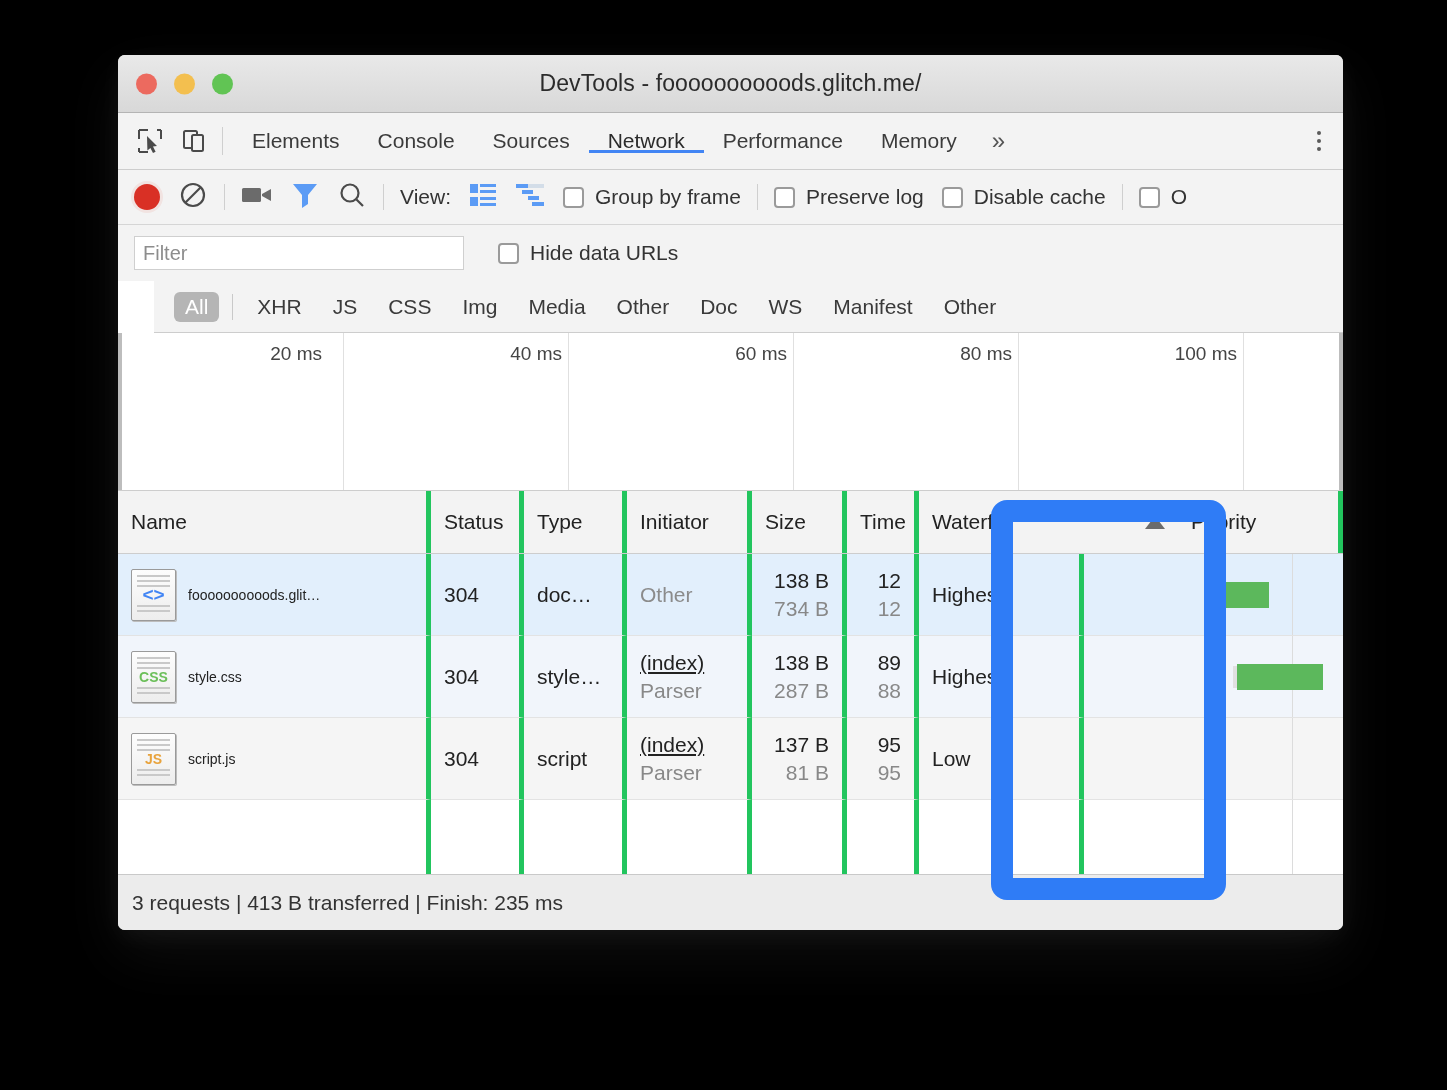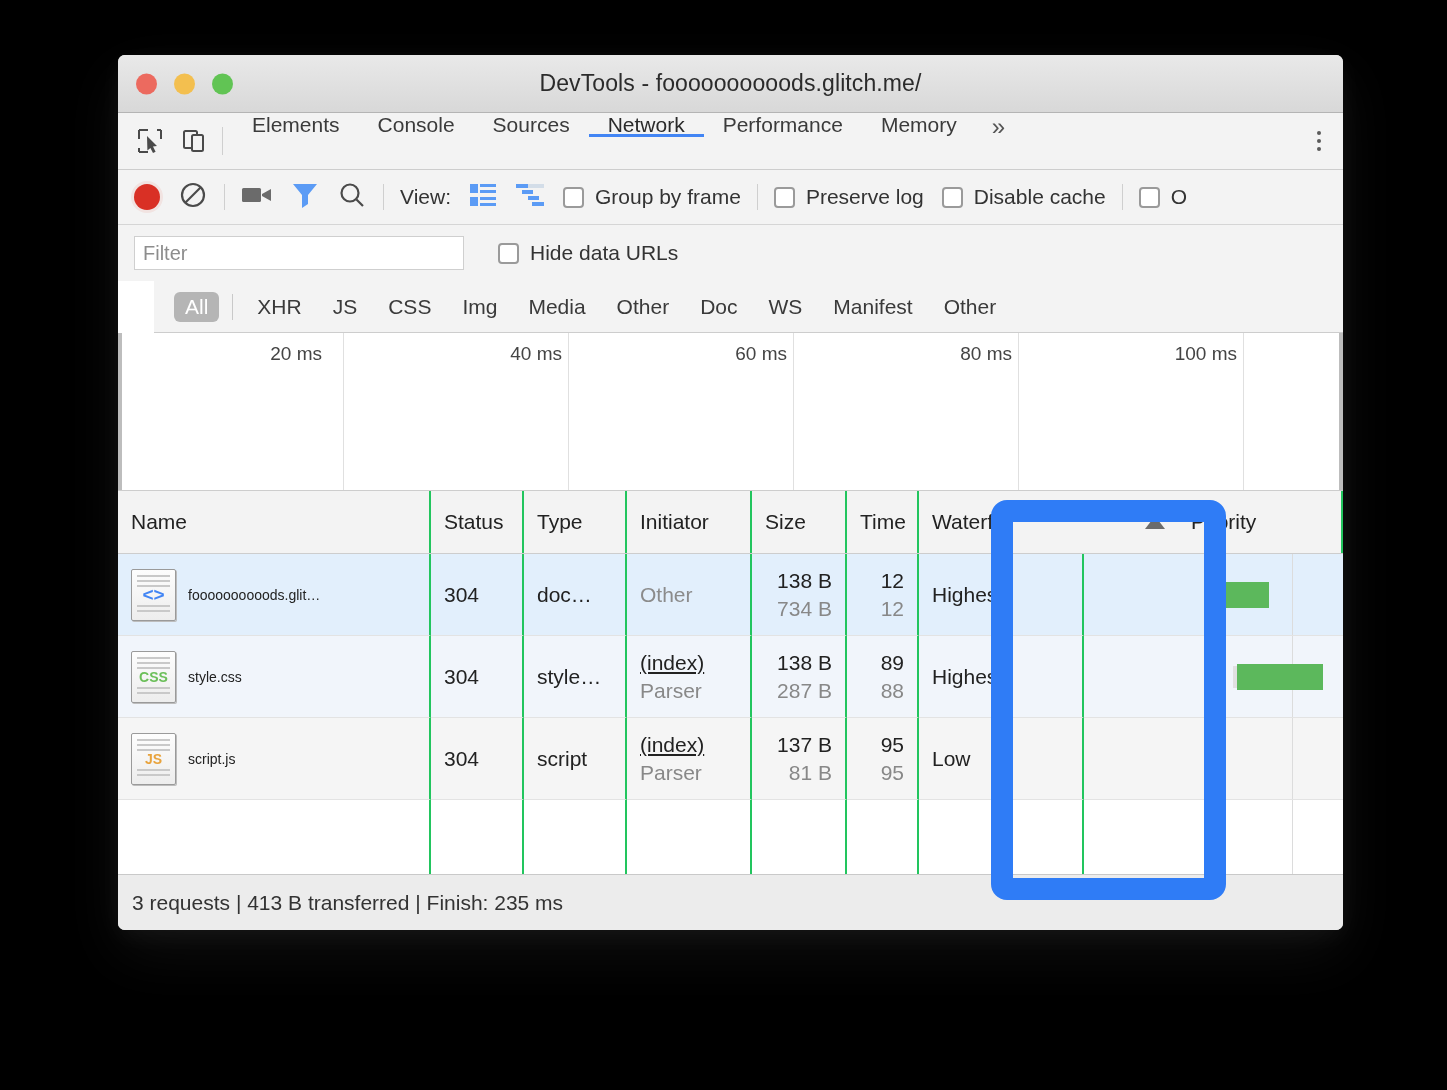--- a/index.html
+++ b/index.html
@@ -45,21 +45,21 @@
   #tabbar {
     height:57px;
     background:#f3f3f3;
     border-bottom:1px solid #cdcdcd;
     display:flex; align-items:stretch;
     position:relative;
   }
   .tool-icons { display:flex; align-items:center; gap:14px; padding:0 13px 0 17px; }
   .sqicon { width:30px; height:30px; position:relative; }
   .vdiv { width:1px; background:#cfcfcf; margin:14px 0; }
-  .tabs { display:flex; align-items:flex-start; padding-left:10px; }
+  .tabs { display:flex; align-items:center; padding-left:10px; }
   .tab {
     display:flex; align-items:center; padding:0 19px;
     font-size:21px; color:#3b3b3b; position:relative; white-space:nowrap;
   }
   .tab.active { color:#2b2b2b; }
   .tab.active::after {
     content:""; position:absolute; left:0; right:0; bottom:0; height:3px; background:#4285f4;
   }
   .tab.chev { font-size:24px; color:#555; padding:0 16px; }
   .tabbar-right { margin-left:auto; display:flex; align-items:center; }
@@ -127,21 +127,21 @@
   #overview .edge-left { position:absolute; left:0; top:0; bottom:0; width:4px; background:#bdbdbd; }
   #overview .edge-right { position:absolute; right:0; top:0; bottom:0; width:4px; background:#bdbdbd; }
 
   
   #table { position:relative; background:#fff; }
   .trow { display:flex; align-items:stretch; }
   .hrow {
     height:63px; background:#f3f3f3; border-bottom:1px solid #cdcdcd;
   }
   .cell {
-    border-right:2px solid #22c55e;
+    border-right:5px solid #22c55e;
     display:flex; align-items:center;
     padding:0 13px; font-size:21px; color:#222;
     overflow:hidden; flex:none;
   }
   .hrow .cell { color:#222; }
   .c-name { width:313px; }
   .c-status { width:93px; }
   .c-type { width:103px; }
   .c-init { width:125px; }
   .c-size { width:95px; }

